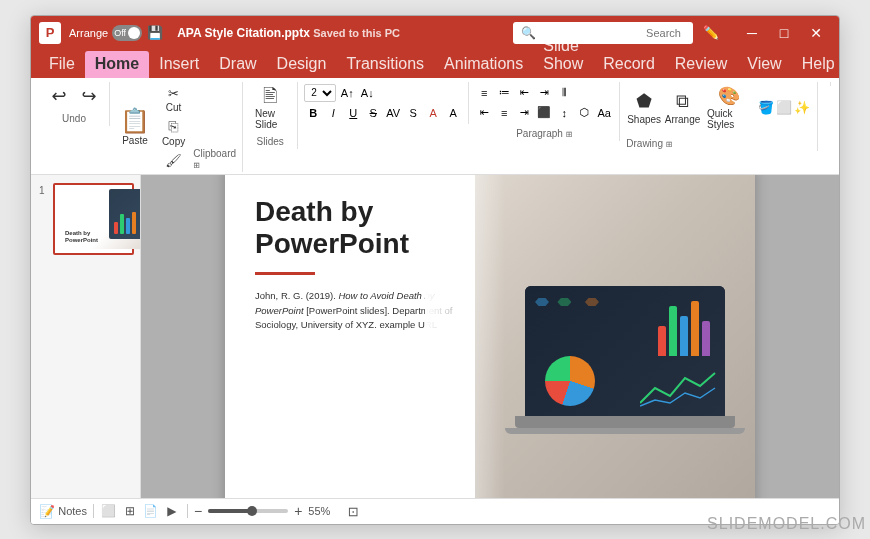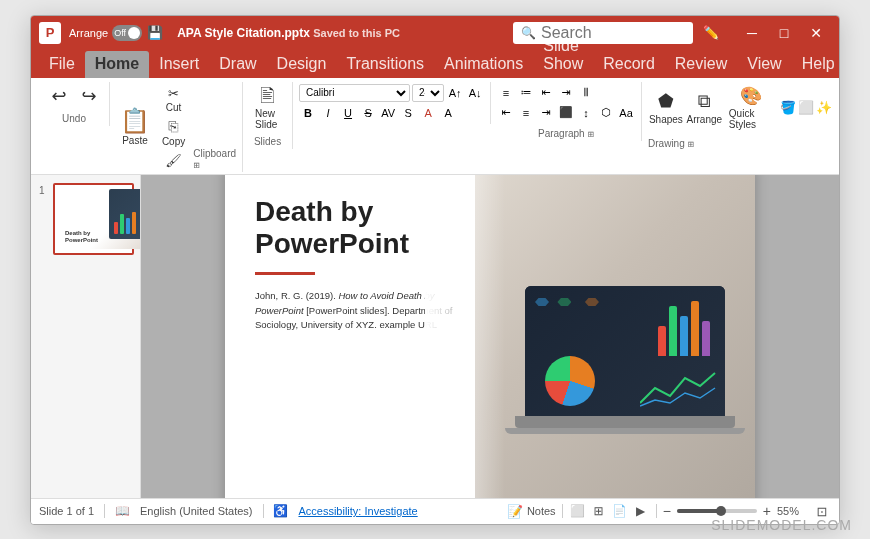--- a/index.html
+++ b/index.html
@@ -83,23 +83,24 @@
       background: #fff;
       border-radius: 3px;
       height: 22px;
       padding: 0 8px;
       gap: 5px;
       min-width: 180px;
     }
     .search-box input {
       border: none;
       outline: none;
-      font-size: 16px;
+      font-size: 11px;
       width: 140px;
       background: transparent;
+      text-align: right;
     }
     .win-controls {
       display: flex;
       gap: 2px;
       margin-left: 8px;
     }
     .win-btn {
       width: 30px;
       height: 22px;
       display: flex;
@@ -121,21 +122,21 @@
       flex-shrink: 0;
     }
     .tab {
       padding: 4px 10px 5px;
       font-size: 16px;
       color: rgba(255,255,255,0.85);
       cursor: pointer;
       border-radius: 3px 3px 0 0;
     }
     .tab.active {
-      background: #a3a3a3;
+      background: #f9a8d4;
       color: #333;
       font-weight: 600;
     }
 
     
     .ribbon-right {
       display: flex;
       align-items: center;
       gap: 4px;
       margin-left: auto;
@@ -572,22 +573,22 @@
       display: flex;
       align-items: center;
       justify-content: center;
       font-size: 12px;
       cursor: pointer;
       color: #555;
     }
     .watermark {
       position: absolute;
       bottom: 6px;
-      right: 18px;
-      font-size: 14px;
+      right: 4px;
+      font-size: 16px;
       color: #aaa;
       letter-spacing: 1px;
     }
 
     
     .qat {
       display: flex;
       align-items: center;
       gap: 3px;
       font-size: 12px;
@@ -714,25 +715,20 @@
           <div class="rb-btn">
             <span class="rb-icon">🖹</span>
             <span class="rb-label">New Slide</span>
           </div>
         </div>
         <span class="ribbon-group-label">Slides</span>
       </div>
 
       <div class="font-group">
         <div class="font-row">
-          <select class="font-select">
-            <option>Calibri</option>
-            <option>Arial</option>
-            <option>Times New Roman</option>
-          </select>
           <select class="font-select" style="width:32px;">
             <option>24</option>
             <option>28</option>
             <option>32</option>
           </select>
           <div class="fmt-btn">A↑</div>
           <div class="fmt-btn">A↓</div>
         </div>
         <div class="font-row">
           <div class="fmt-btn" style="font-weight:bold;">B</div>
@@ -862,29 +858,20 @@
               <div class="laptop-bottom"></div>
             </div>
           </div>
 
           <div class="slide-overlay"></div>
         </div>
       </div>
     </div>
 
     <div class="status-bar">
-      <div class="status-left">
-        <span>Slide 1 of 1</span>
-        <div class="status-divider"></div>
-        <span style="font-size:12px;">📖</span>
-        <span>English (United States)</span>
-        <div class="status-divider"></div>
-        <span style="font-size:12px;">♿</span>
-        <span style="cursor:pointer;color:#0066cc;text-decoration:underline;">Accessibility: Investigate</span>
-      </div>
       <div class="status-right">
         <div class="notes-btn">
           <span style="font-size:13px;">📝</span>
           <span>Notes</span>
         </div>
         <div class="status-divider"></div>
 
         <div class="view-icons">
           <div class="view-icon">⬜</div>
           <div class="view-icon">⊞</div>

